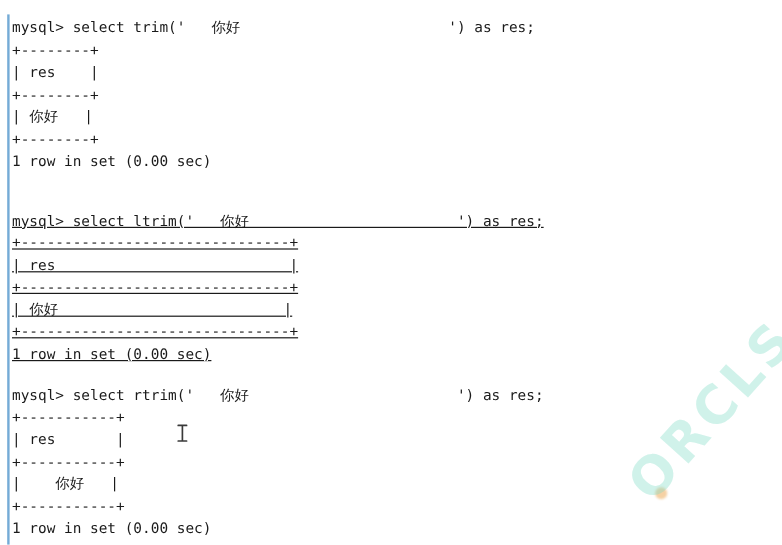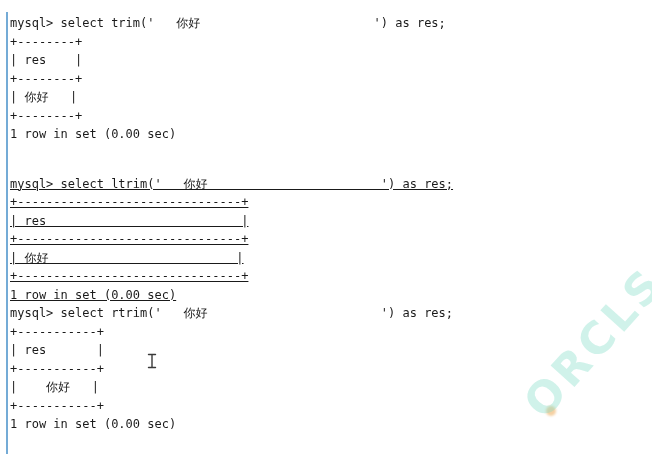--- a/index.html
+++ b/index.html
@@ -24,21 +24,21 @@
     color:#1a1a1a;
   }
   pre{
     margin:0;
     font-family:"DejaVu Sans Mono", monospace;
     font-size:12px;
     line-height:18.5px;
     white-space:pre;
   }
   .block-2{margin-top:31px;text-decoration:underline;}
-  .block-3{margin-top:0;}
+  .block-3{margin-top:16px;}
   .text-cursor{
     position:absolute;
     left:147px;top:353px;
     width:10px;height:16px;
   }
   .watermark{
     position:absolute;
     left:550px;top:380px;
     height:46px;line-height:46px;
     font-family:"DejaVu Sans", sans-serif;

